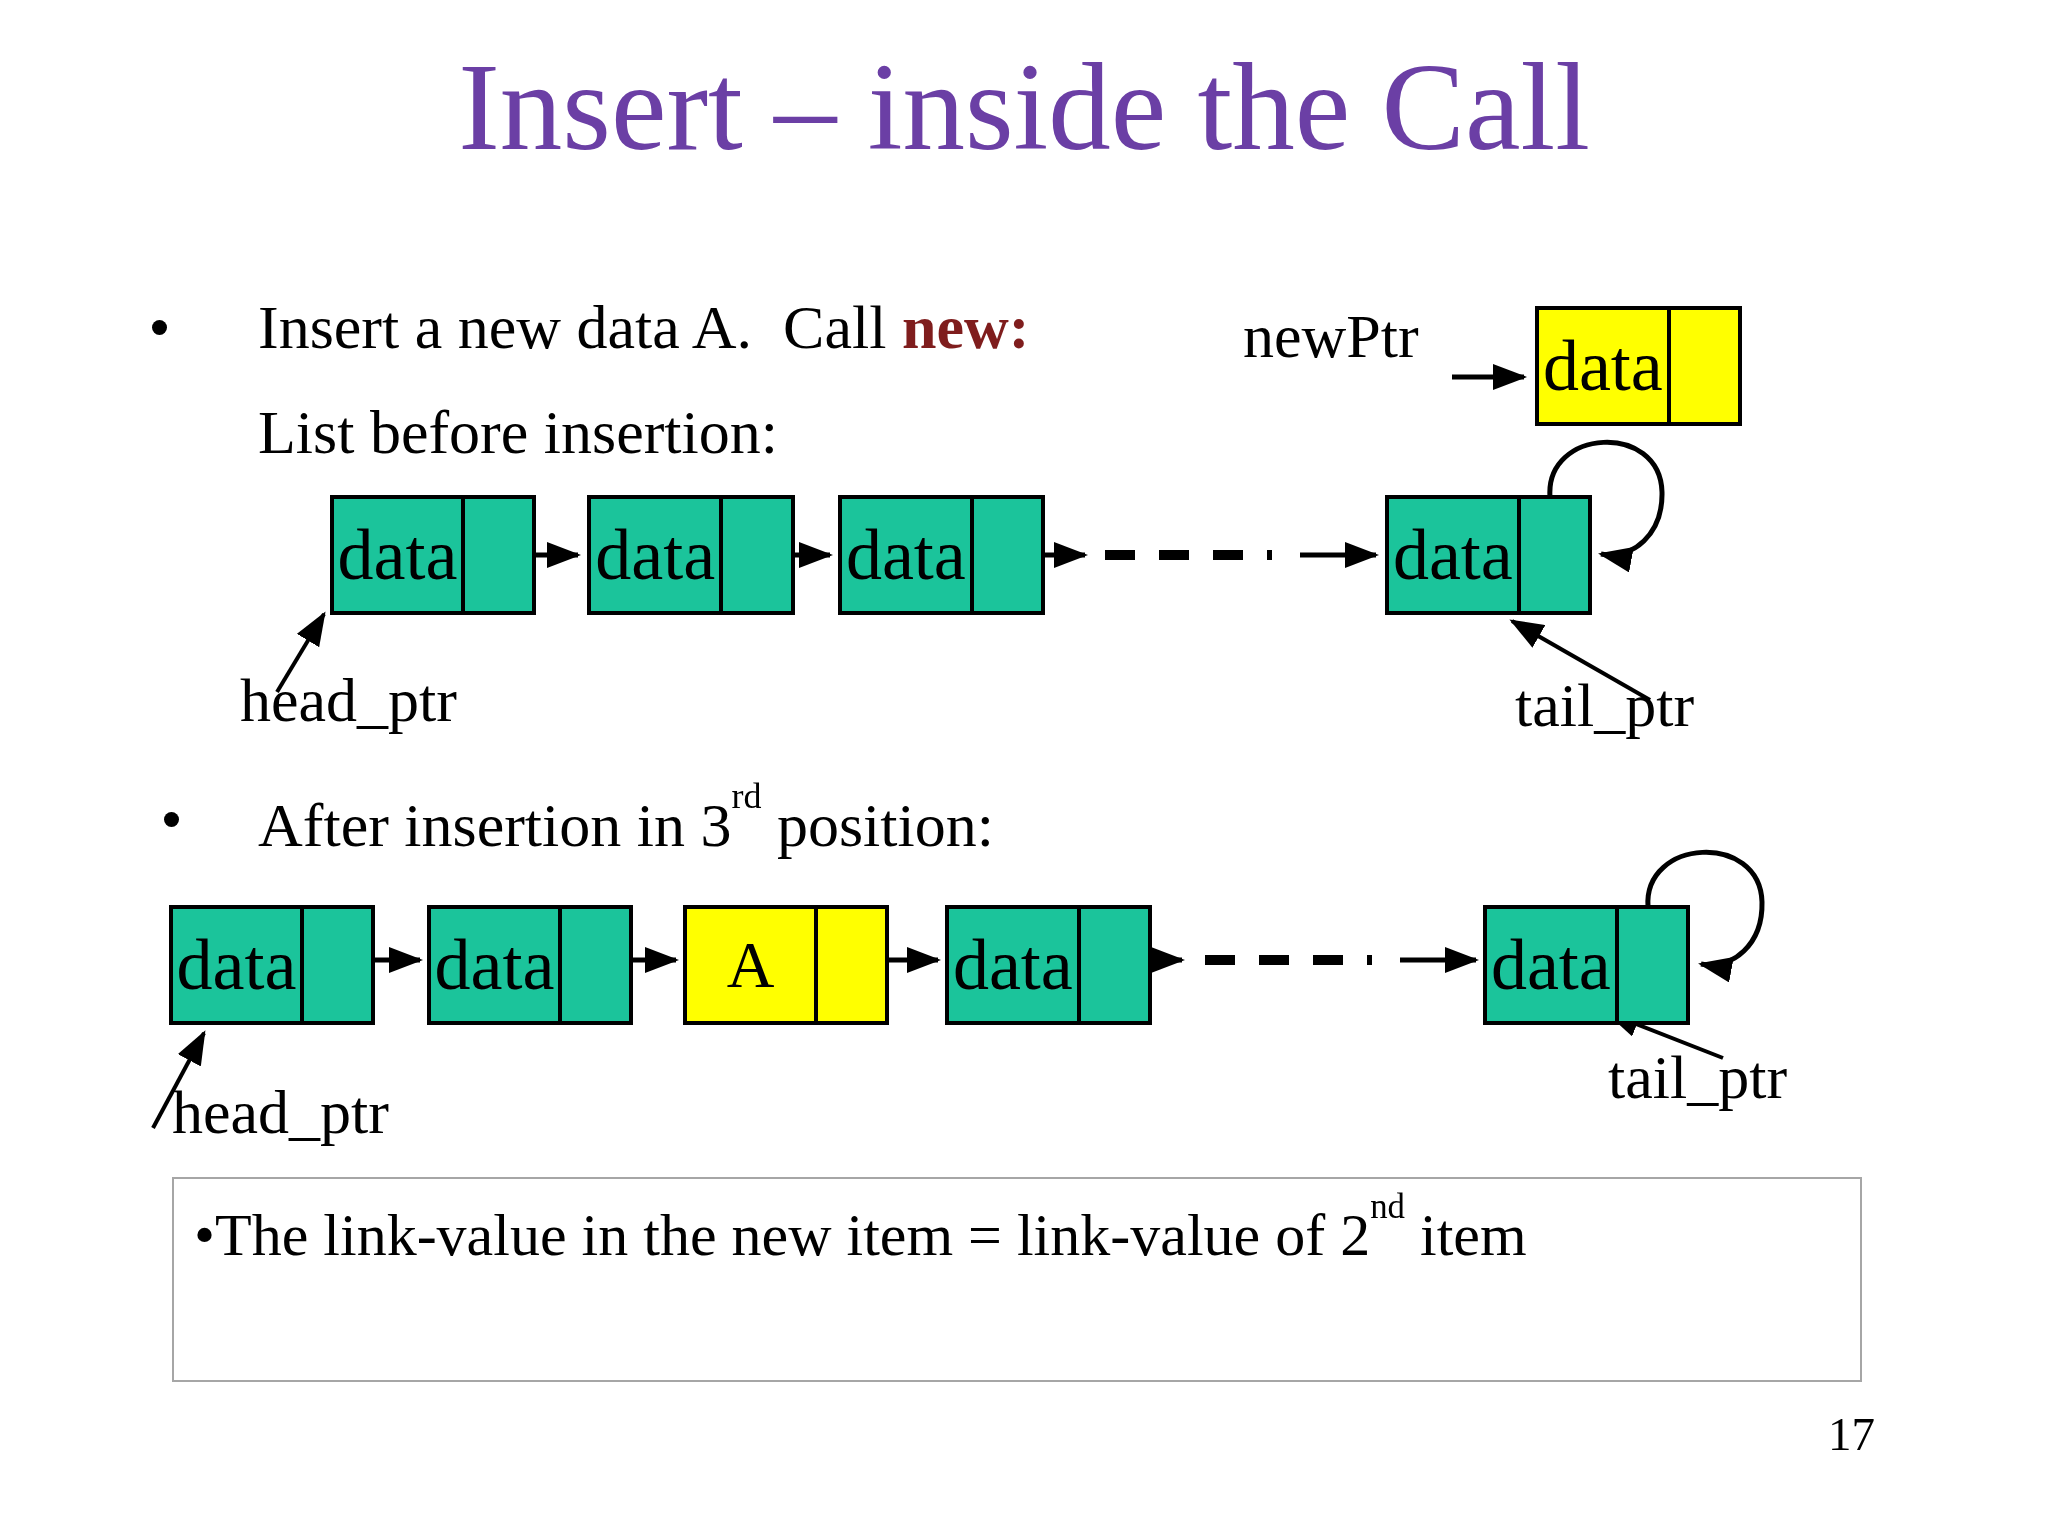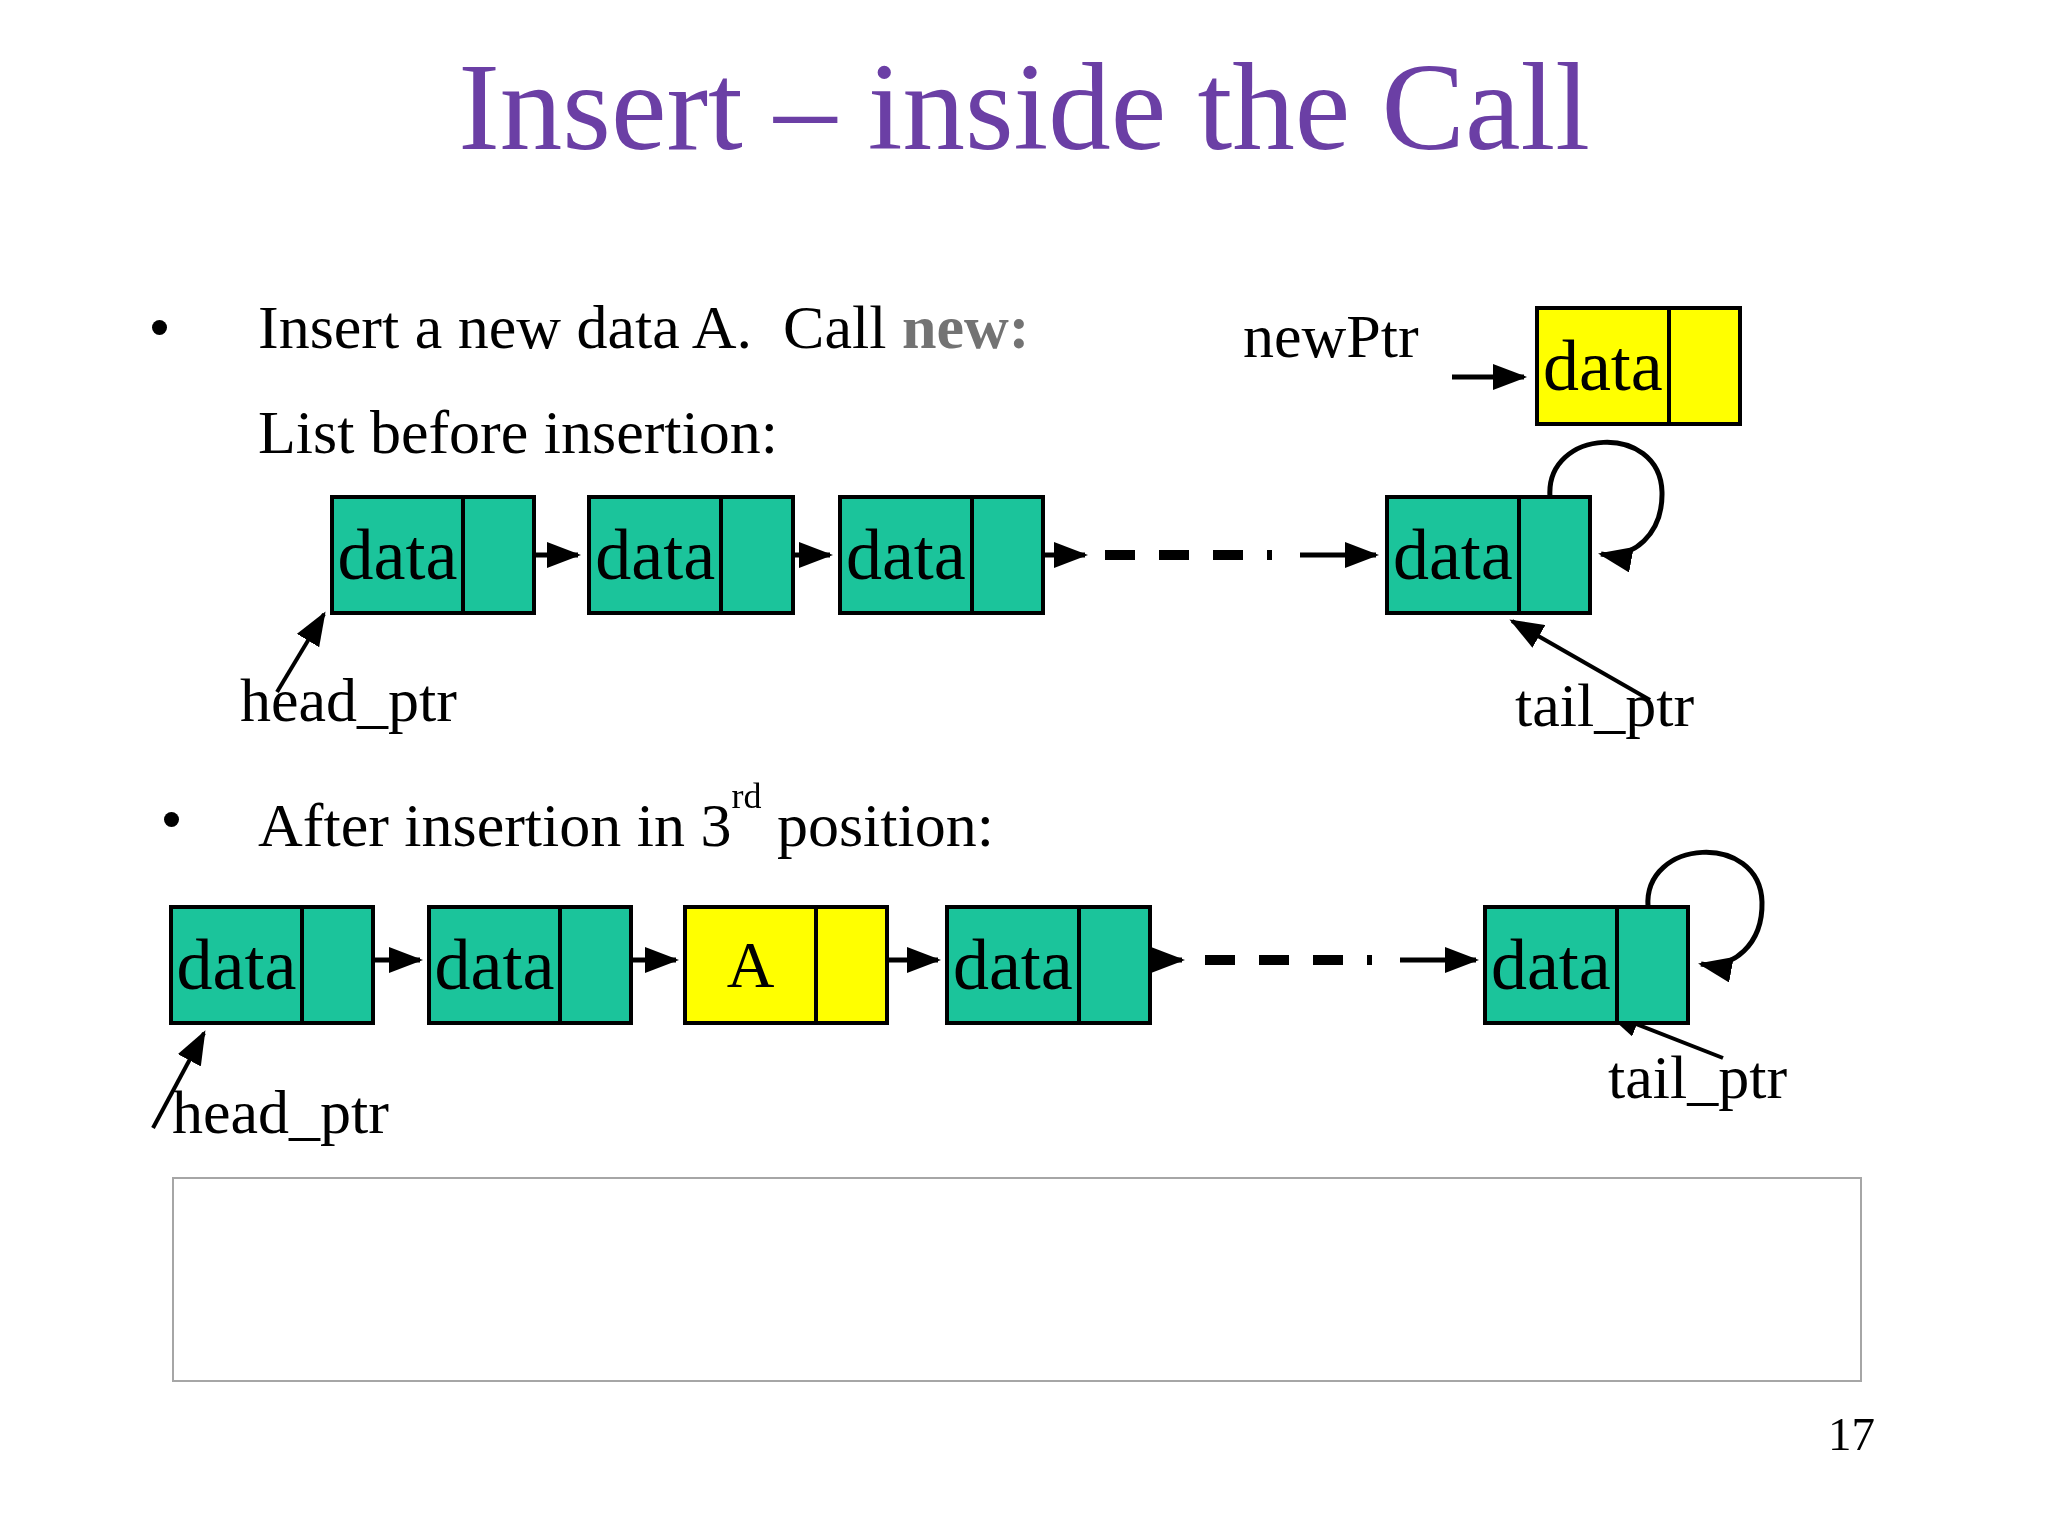--- a/index.html
+++ b/index.html
@@ -8,21 +8,21 @@
     font-family:"Liberation Serif","DejaVu Serif",serif; color:#000;
     overflow:hidden;
   }
   .overlay { position:absolute; left:0; top:0; width:2048px; height:1536px; pointer-events:none; }
   .title {
     position:absolute; left:0; top:42px; width:2048px; margin:0;
     text-align:center; font-size:125px; font-weight:normal; color:#6B3FA5;
     line-height:1.05; letter-spacing:0px;
   }
   .line { position:absolute; font-size:62px; line-height:1.05; white-space:pre; }
-  .kw { color:#737373; font-weight:bold; }
+  .kw { color:#7f1d1d; font-weight:bold; }
   .dot { position:absolute; width:15px; height:15px; border-radius:50%; background:#000; }
   sup.sp { font-size:58%; line-height:0; position:relative; top:-0.45em; }
   .node {
     position:absolute; height:120px; box-sizing:border-box;
     border:4px solid #000; display:flex;
   }
   .node.green { background:#1BC49B; }
   .node.yellow { background:#FFFF00; }
   .cell-data { flex:655; display:flex; align-items:center; justify-content:center;
                font-size:72px; }
@@ -146,17 +146,18 @@
     <div class="cell-data">
         <span>data</span>
       </div>
     <div class="cell-ptr"></div>
   </div>
 
   <div class="line" style="left:172px;top:1080px">head_ptr</div>
   <div class="line" style="left:1608px;top:1045px">tail_ptr</div>
 
   <div class="note-box">
+    <div class="note-line" style="top:25px"><span>•The link-value in the new item = link-value of 2</span><sup class="sp">nd</sup><span> item</span></div>
   </div>
 
   <div class="pagenum">17</div>
 
 </div>
 
 </body></html>

